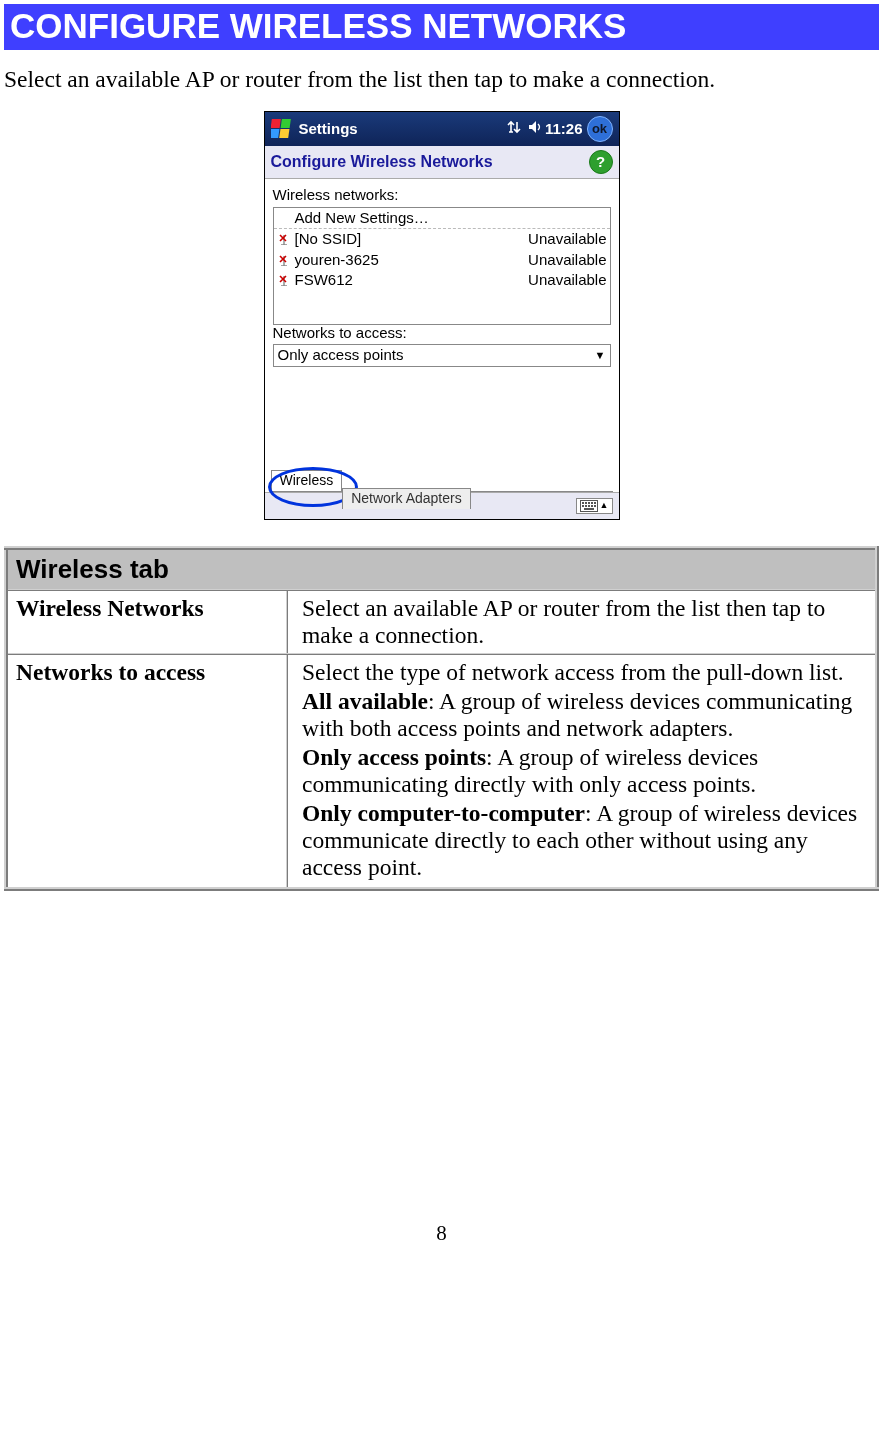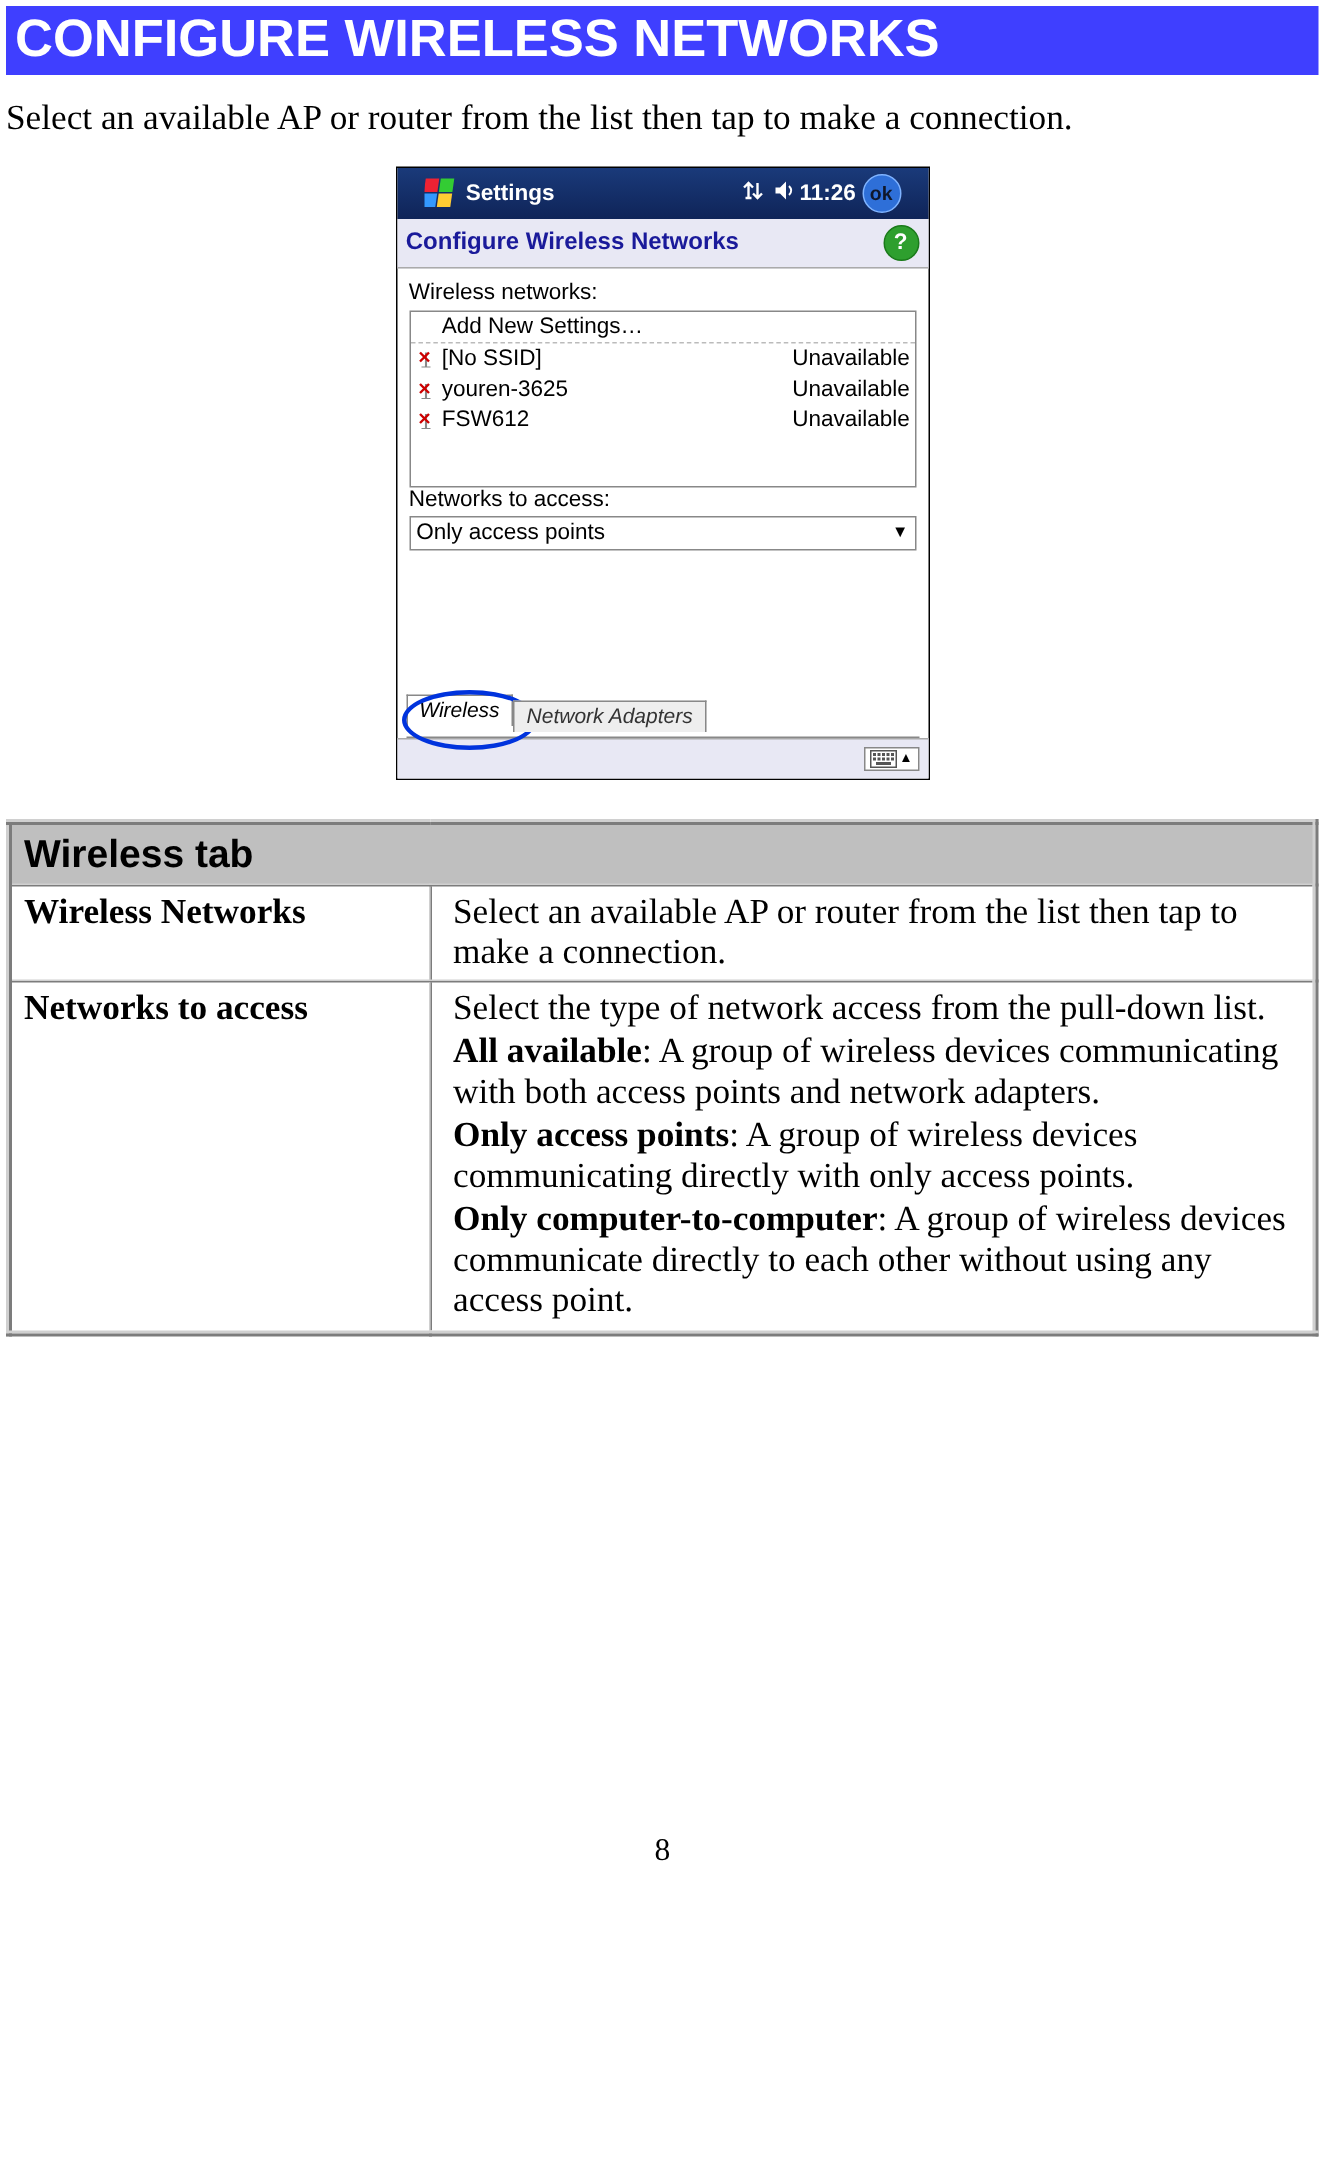--- a/index.html
+++ b/index.html
@@ -32,21 +32,21 @@
       width: 354px;
       border: 1px solid #000;
       background: #fff;
       font-family: Tahoma, Arial, sans-serif;
       font-size: 15px;
       line-height: 1.1;
     }
     .pda-top {
       background: linear-gradient(#1a3a7a, #0f2458);
       color: white;
-      padding: 5px 18px;
+      padding: 5px 6px;
       display: flex;
       align-items: center;
       font-weight: bold;
       height: 24px;
     }
     .flag {
       width: 22px;
       height: 22px;
       margin-right: 6px;
       display: inline-block;
@@ -136,37 +136,36 @@
       display: flex;
       align-items:center;
       font-size: 15px;
     }
     .combo .chev {
       font-size: 11px;
     }
     .pda-tabs {
       padding: 0 6px;
       display: flex;
-      align-items: flex-start;
+      align-items: flex-end;
       height: 28px;
       position: relative;
-      font-style: italic;
     }
     .pda-tabs .tb {
       border: 1px solid #888;
       border-bottom: none;
       padding: 2px 8px 3px 8px;
       font-size: 14px;
       background: #fff;
       position: relative;
     }
     .pda-tabs .tb.inactive {
       background: #eee;
       color: #333;
-      top: 4px;
+      top: 18px;
     }
     .tab-line {
       border-top: 1px solid #888;
       margin: 0 6px;
     }
     .ellipse {
       position: absolute;
       border: 3px solid #0033dd;
       border-radius: 50%;
       width: 84px;

